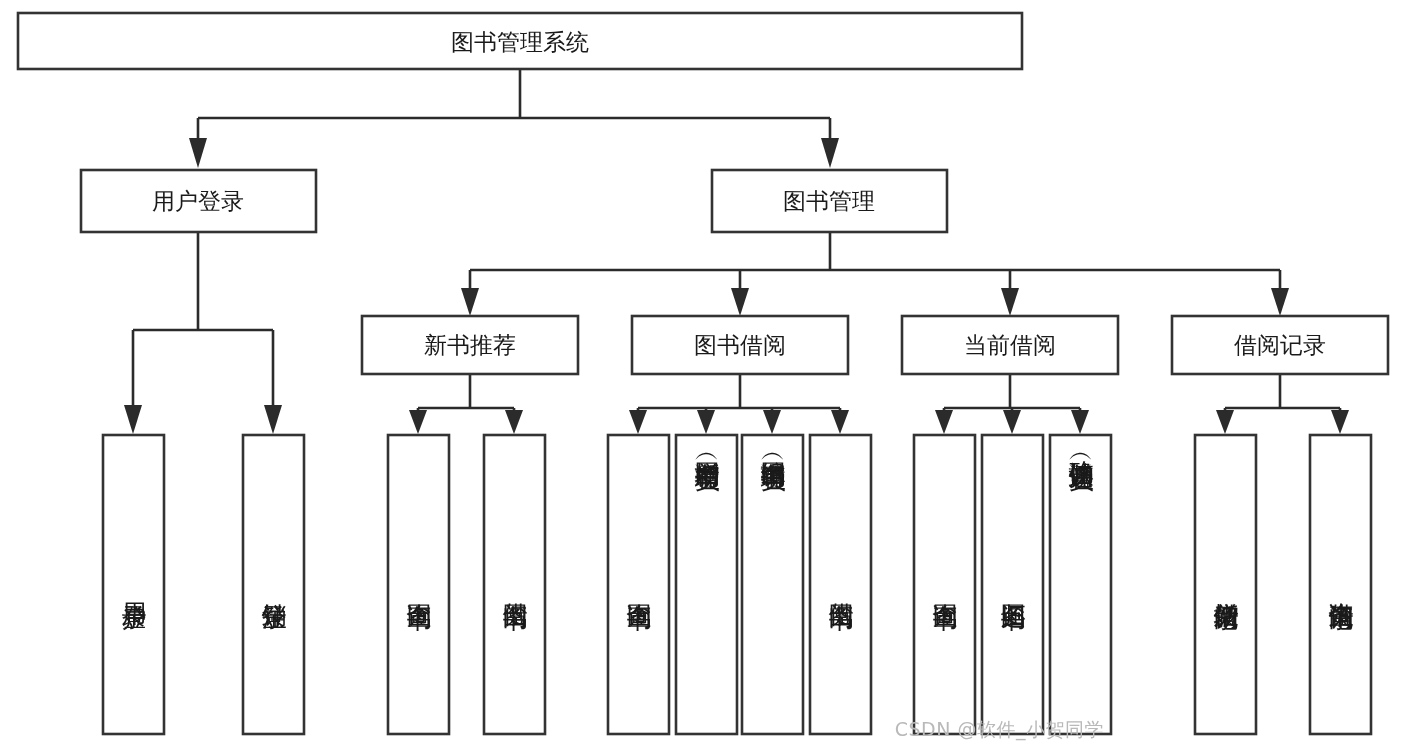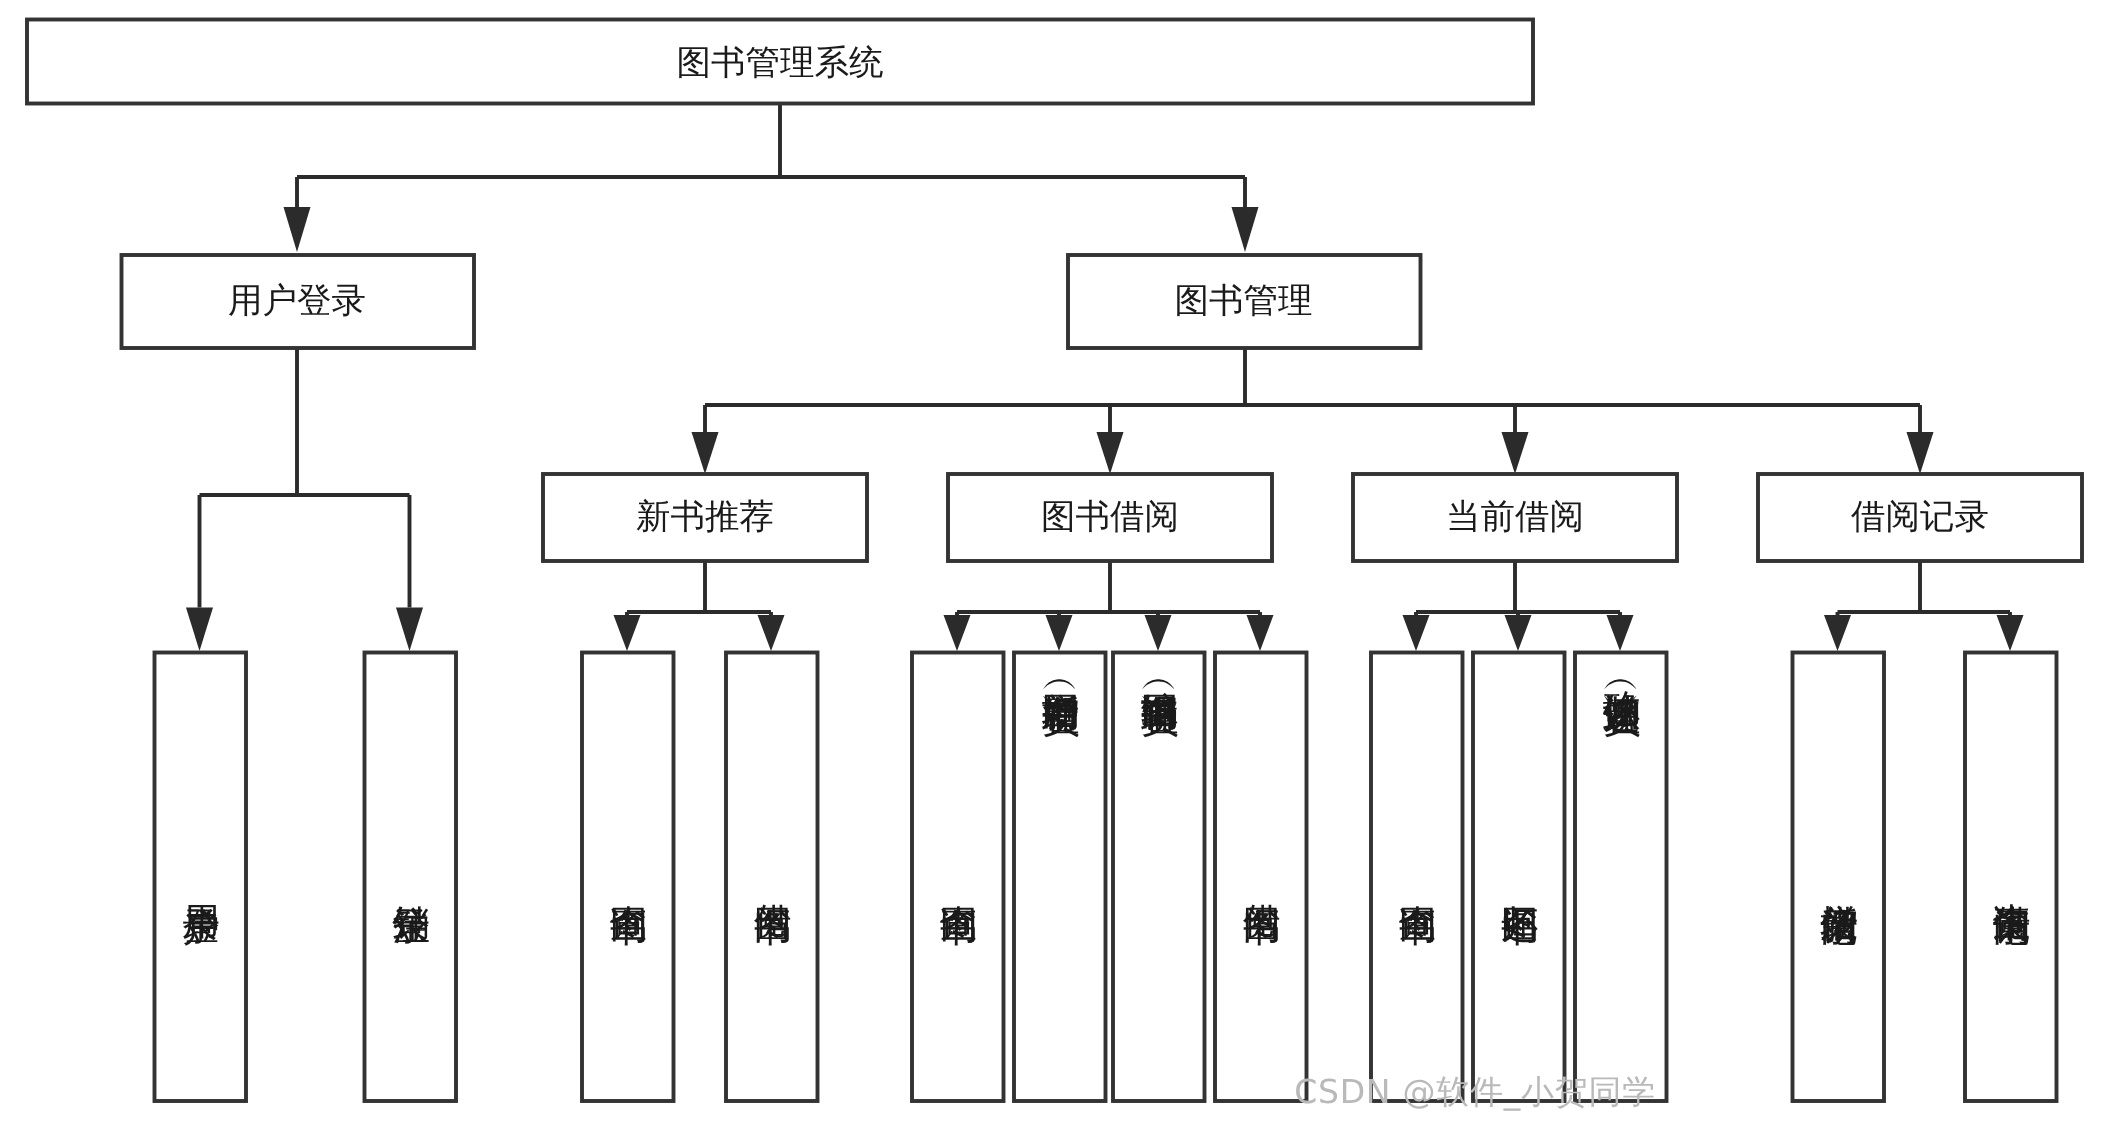--- a/index.html
+++ b/index.html
@@ -69,21 +69,21 @@
     color: #1a1a1a;
     letter-spacing: 1px;
     text-align: center;
     white-space: nowrap;
   }
   .watermark {
     position: absolute;
     right: 12px;
     bottom: 4px;
     font-family: "DejaVu Sans", "Liberation Sans", sans-serif;
-    font-size: 22px;
+    font-size: 19px;
     color: #b9b9b9;
     letter-spacing: 0.5px;
     white-space: nowrap;
     user-select: none;
   }
 </style>
 </head>
 <body>
 
 <div id="diagram-root">

